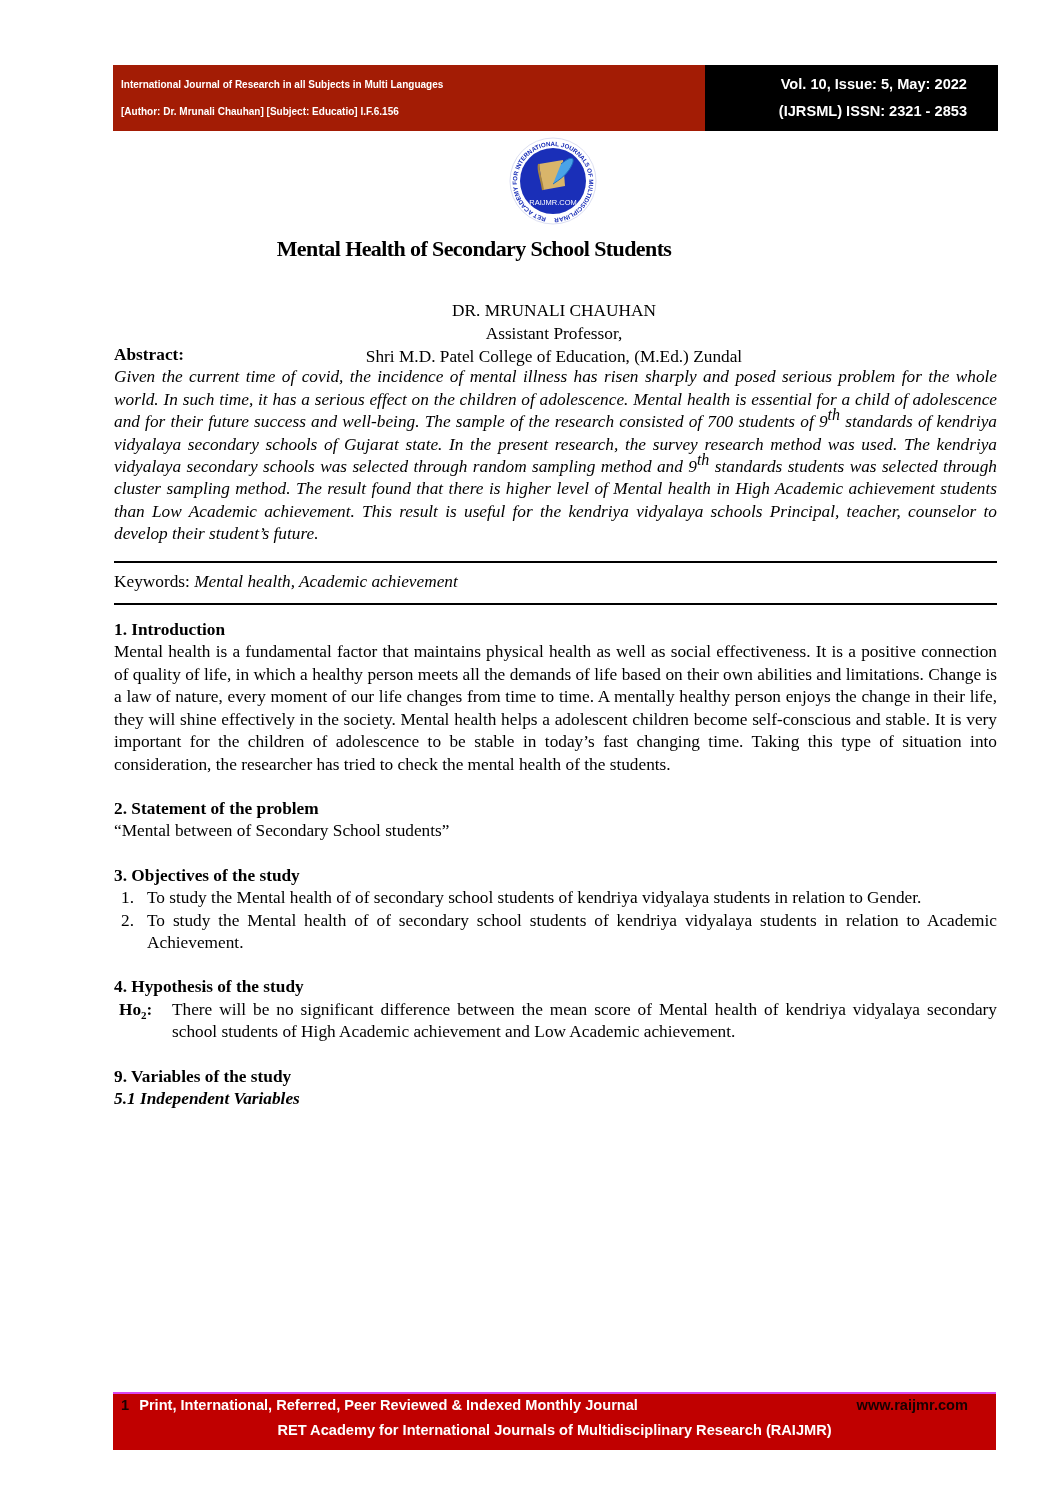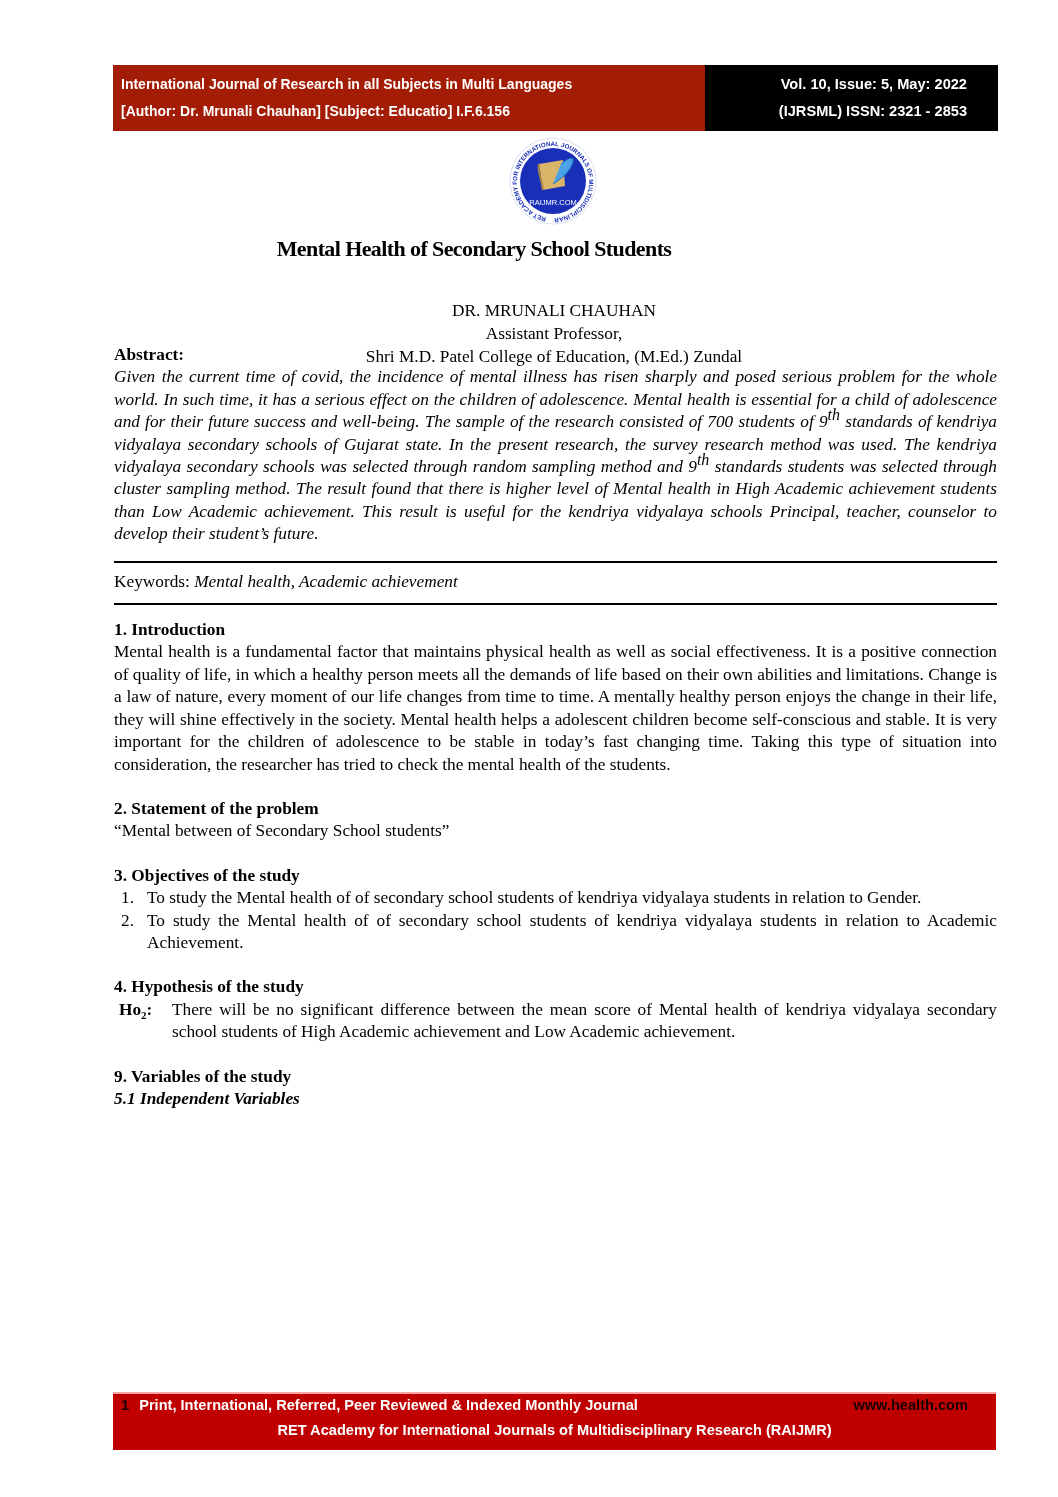--- a/index.html
+++ b/index.html
@@ -1,21 +1,21 @@
 <!DOCTYPE html>
 <html><head>
 <meta charset="utf-8">
 <style>
   html, body { margin: 0; padding: 0; background: #ffffff; }
   body { width: 1058px; height: 1497px; position: relative; overflow: hidden;
          font-family: "Liberation Serif", serif; color: #000; }
 
   .header { position: absolute; left: 113px; top: 65px; width: 885px; height: 66px; display: flex; }
   .header-left { background: #a31c05; width: 592px; height: 100%; color: #fff;
-                 font-family: "Liberation Sans", sans-serif; font-weight: bold; font-size: 14px;
+                 font-family: "Liberation Sans", sans-serif; font-weight: bold; font-size: 10px;
                  padding: 6px 0 0 8px; box-sizing: border-box; line-height: 27px; }
   .header-right { background: #000; flex: 1; height: 100%; color: #fff;
                   font-family: "Liberation Sans", sans-serif; font-weight: bold; font-size: 14.6px;
                   padding: 6px 31px 0 0; box-sizing: border-box; text-align: right; line-height: 27px; }
 
   .logo { position: absolute; left: 503px; top: 134px; width: 100px; height: 92px; }
 
   .title { position: absolute; left: 0; width: 948px; top: 236px; text-align: center;
            font-family: "Liberation Serif", serif; font-weight: bold; font-size: 22px; letter-spacing: -0.6px; }
 
@@ -42,21 +42,21 @@
   ol.objectives { margin: 0; padding: 0; list-style: none; }
   ol.objectives li { position: relative; padding-left: 33px; text-align: justify; }
   ol.objectives li .num { position: absolute; left: 7px; top: 0; }
 
   .hyp { position: relative; padding-left: 58px; text-align: justify; }
   .hyp .hlabel { position: absolute; left: 5px; top: 0; font-weight: bold; }
 
   .subsec { font-weight: bold; font-style: italic; margin: 0; }
 
   .footer { position: absolute; left: 113px; top: 1392px; width: 883px; height: 58px;
-            background: #c00000; border-top: 2px solid #fca5a5; box-sizing: border-box;
+            background: #c00000; border-top: 2px solid #d946ef; box-sizing: border-box;
             font-family: "Liberation Sans", sans-serif; font-weight: bold; font-size: 14.6px; color: #fff; }
   .footer-row1 { position: absolute; left: 8px; top: 3px; right: 20px; height: 24px; }
   .footer-row1 .pnum { color: #1a0000; margin-right: 6px; }
   .footer-row1 .site { position: absolute; right: 8px; top: 0; color: #1a0000; }
   .footer-row2 { position: absolute; left: 0; right: 0; top: 28px; text-align: center; }
 </style>
 </head>
 <body>
 
 <div class="header">
@@ -123,16 +123,16 @@
 
   <div class="gap"></div>
   <div class="sec-head">9. Variables of the study</div>
   <div class="subsec">5.1 Independent Variables</div>
 </div>
 
 <div class="footer">
   <div class="footer-row1">
     <span class="pnum">1</span>
     <span>Print, International, Referred, Peer Reviewed &amp; Indexed Monthly Journal</span>
-    <span class="site">www.health.com</span>
+    <span class="site">www.raijmr.com</span>
   </div>
   <div class="footer-row2">RET Academy for International Journals of Multidisciplinary Research (RAIJMR)</div>
 </div>
 
 </body></html>

